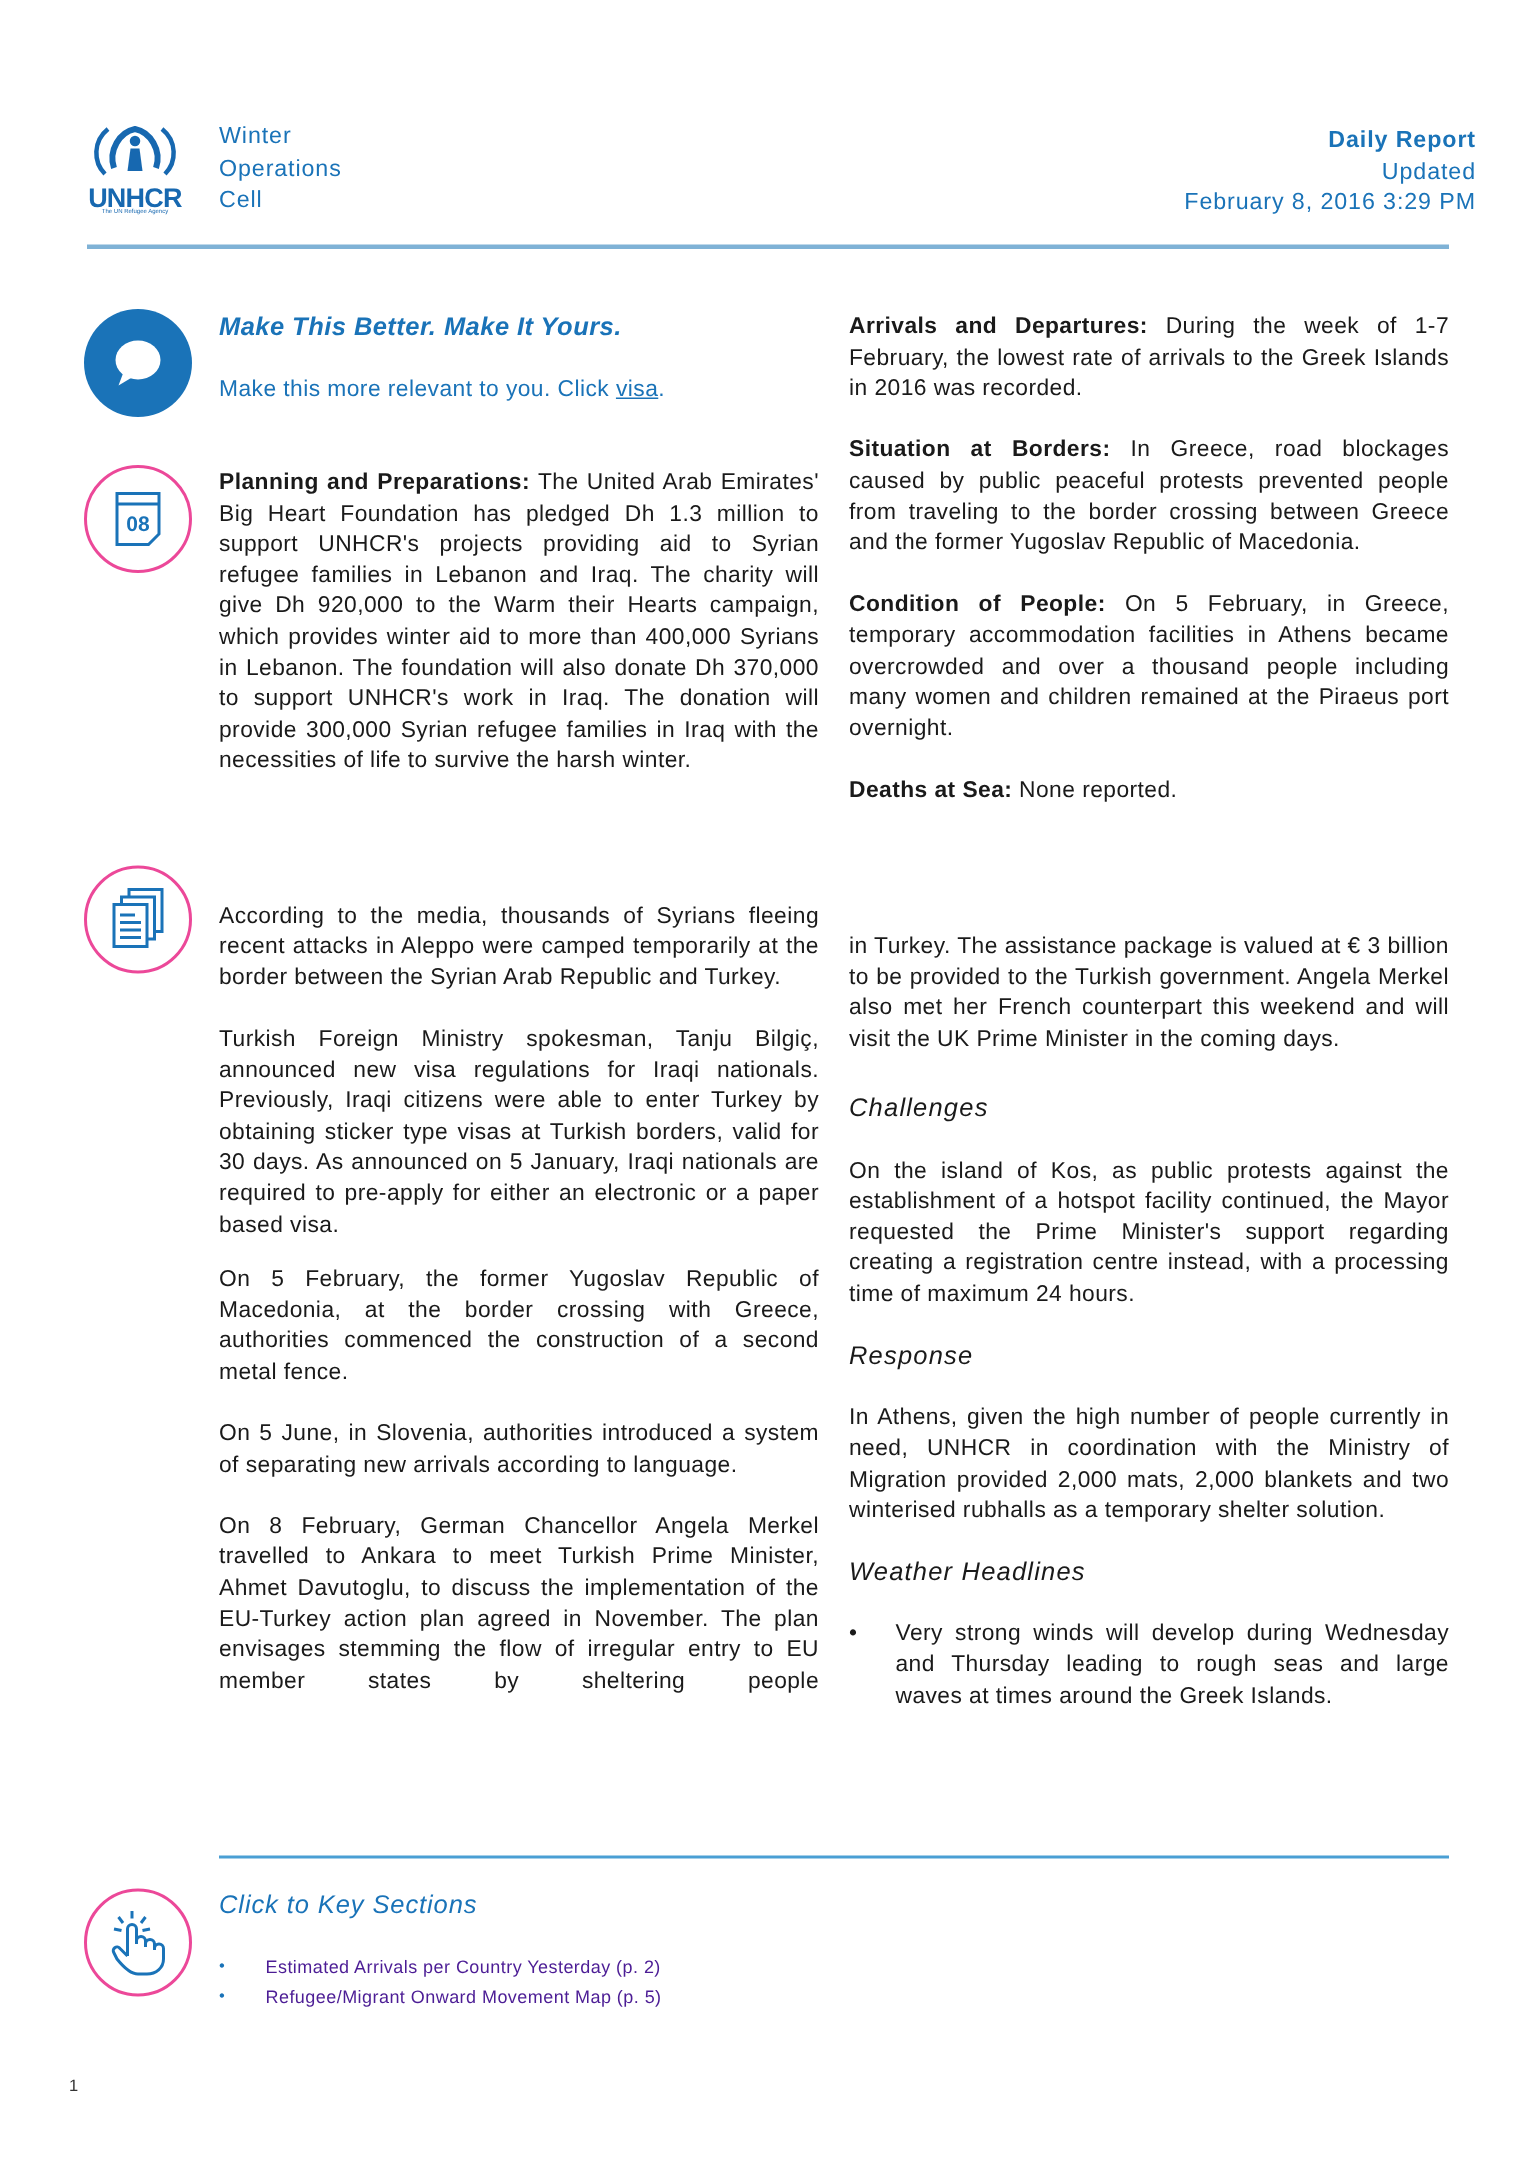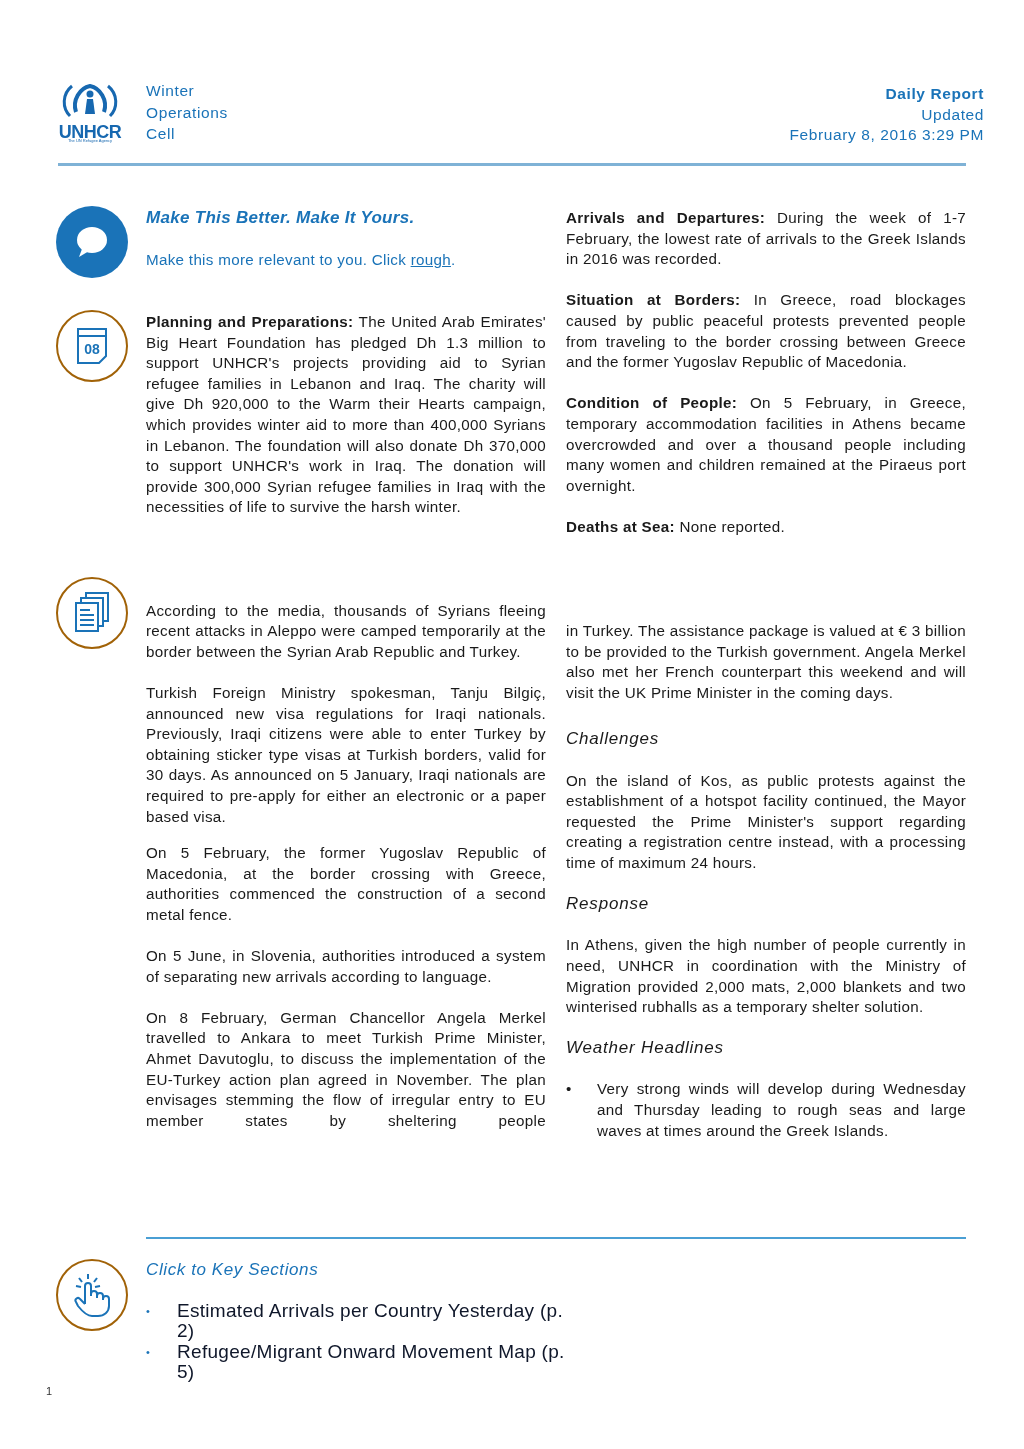--- a/index.html
+++ b/index.html
@@ -9,31 +9,31 @@
   .blue { color: #1a73b8; }
   .logo { left: 58px; top: 80px; width: 64px; height: 64px; }
   .logo-text { position: absolute; left: 0; top: 42px; width: 64px; text-align: center; font-weight: bold; font-size: 18px; color: #1768b0; letter-spacing: -0.5px; }
   .logo-sub { position: absolute; left: 0; top: 58px; width: 64px; text-align: center; font-size: 4px; color: #1768b0; }
   .cell-title { left: 146px; top: 80px; font-size: 15.5px; line-height: 21.5px; color: #1a73b8; letter-spacing: 0.6px; }
   .cell-title div { white-space: nowrap; }
   .report-head { right: 40px; top: 84px; text-align: right; font-size: 15.5px; line-height: 20.5px; color: #1a73b8; letter-spacing: 0.6px; }
   .report-head .bold { font-weight: bold; }
   .rule { left: 58px; width: 908px; height: 3px; background: #7fb2d6; }
   .rule2 { left: 146px; width: 820px; height: 2px; background: #4a9fd4; }
-  .icon-circle { width: 72px; height: 72px; border-radius: 50%; border: 2px solid #a16207; display: flex; align-items: center; justify-content: center; }
+  .icon-circle { width: 72px; height: 72px; border-radius: 50%; border: 2px solid #ec4899; display: flex; align-items: center; justify-content: center; }
   .text { font-size: 15.2px; line-height: 20.6px; text-align: justify; letter-spacing: 0.3px; }
   .col-l { left: 146px; width: 400px; }
   .col-r { left: 566px; width: 400px; }
   .heading { font-size: 17px; line-height: 20.6px; letter-spacing: 0.8px; font-style: italic; }
   .b { font-weight: bold; }
   .link { color: #1a73b8; text-decoration: underline; }
   .bullet-list { list-style: none; }
   .bullet-list li { position: relative; padding-left: 31px; }
   .bullet-list li::before { content: "•"; position: absolute; left: 0; top: 0; }
-  .key-list li { position: relative; padding-left: 31px; color: #0f172a; font-size: 19px; line-height: 20.6px; letter-spacing: 0.3px; }
+  .key-list li { position: relative; padding-left: 31px; color: #4c1d95; font-size: 12px; line-height: 20.6px; letter-spacing: 0.3px; }
   .key-list li::before { content: "•"; position: absolute; left: 0; font-size: 11px; color: #1a73b8; }
   .key-list { list-style: none; }
   .page-num { left: 46px; top: 1385px; font-size: 11px; color: #333; }
 </style>
 </head>
 <body>
 
 <div class="abs logo">
   <svg width="64" height="42" viewBox="0 0 64 42">
     <path d="M12 36 C4 28 4 14 14 6" stroke="#1768b0" stroke-width="3" fill="none"></path>
@@ -62,21 +62,21 @@
 
 <div class="abs" style="left:56px; top:206px; width:72px; height:72px; border-radius:50%; background:#1a73b8; display:flex; align-items:center; justify-content:center;">
   <svg width="40" height="40" viewBox="0 0 40 40">
     <ellipse cx="20" cy="18" rx="15" ry="13" fill="#ffffff"></ellipse>
     <path d="M10 27 L7 35 L17 29 Z" fill="#ffffff"></path>
   </svg>
 </div>
 
 <div class="abs col-l" style="top:208px;">
   <div class="heading b blue" style="letter-spacing:0.3px;">Make This Better. Make It Yours.</div>
-  <div class="text blue" style="margin-top:21px;"><span>Make this more relevant to you. Click </span><a class="link">rough</a><span>.</span></div>
+  <div class="text blue" style="margin-top:21px;"><span>Make this more relevant to you. Click </span><a class="link">visa</a><span>.</span></div>
 </div>
 
 <div class="abs icon-circle" style="left:56px; top:310px;">
   <svg width="34" height="40" viewBox="0 0 34 40">
     <path d="M3 3 H31 V30 L24 37 H3 Z" stroke="#1a73b8" stroke-width="2" fill="none"></path>
     <line x1="3" y1="10" x2="31" y2="10" stroke="#1a73b8" stroke-width="2"></line>
     <text x="17" y="28" text-anchor="middle" font-family="Liberation Sans, sans-serif" font-weight="bold" font-size="14" fill="#1a73b8">08</text>
   </svg>
 </div>
 

